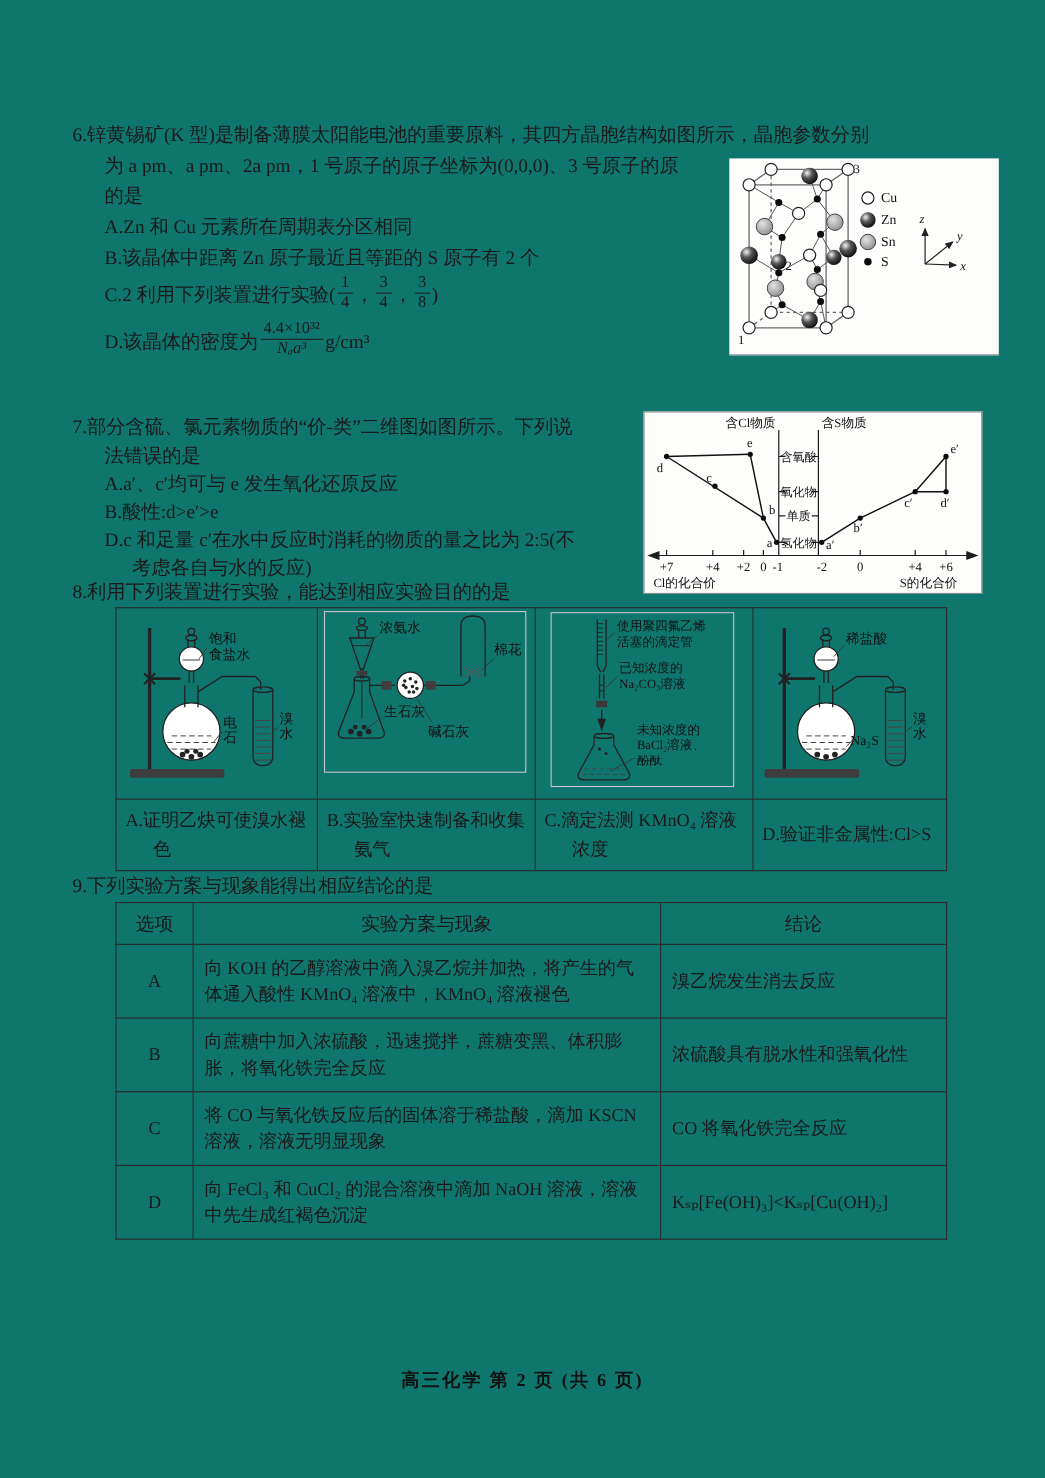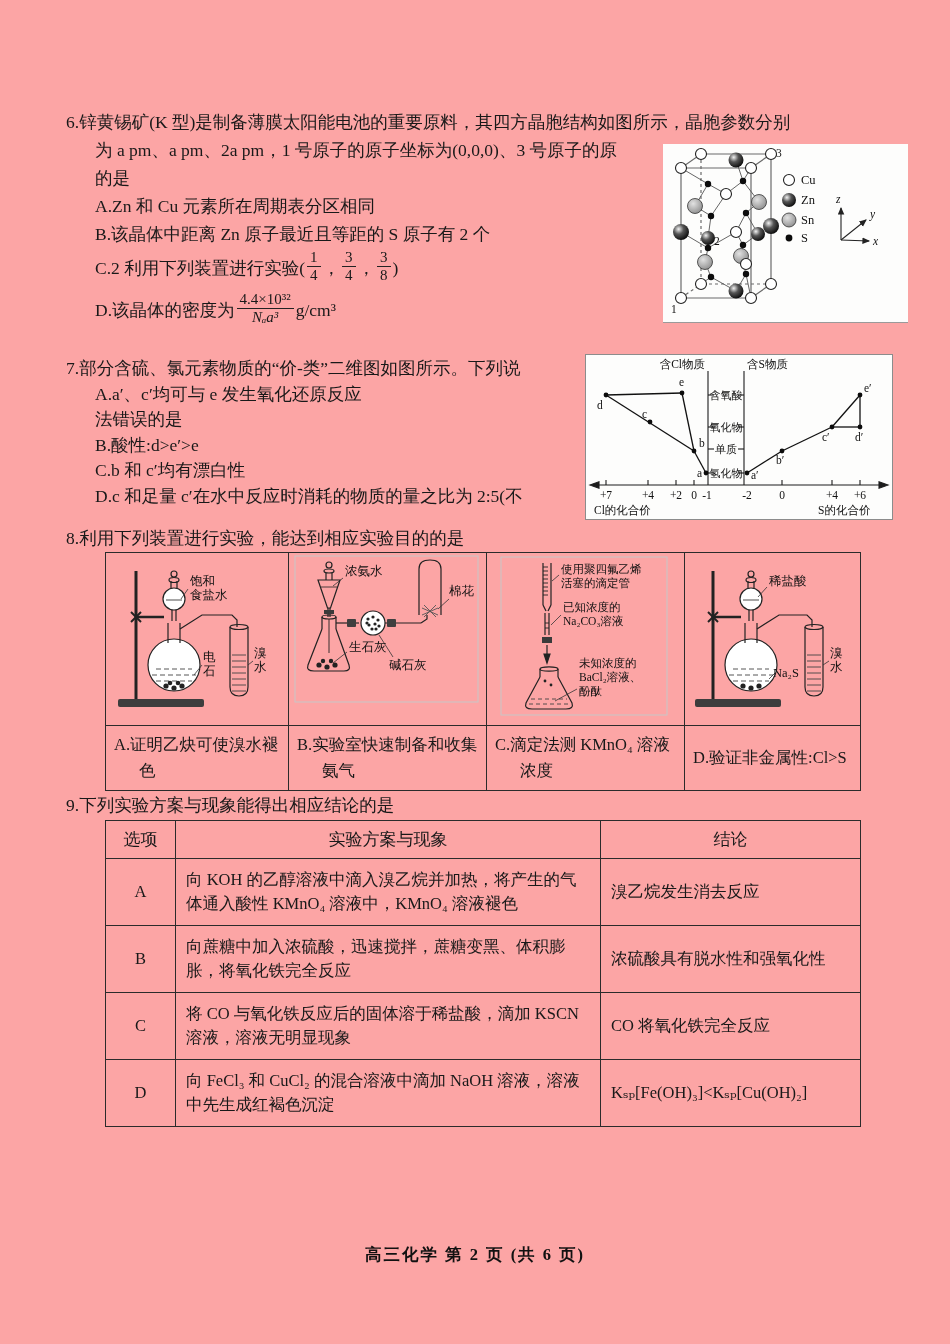--- a/index.html
+++ b/index.html
@@ -1,20 +1,20 @@
 <!DOCTYPE html>
 <html><head>
 <meta charset="utf-8">
 <style>
   html,body{margin:0;padding:0;}
-  .page{position:relative;width:950px;height:1344px;background:#fca5a5;
+  .page{position:relative;width:950px;height:1344px;background:#0f766e;
         font-family:"Liberation Serif","DejaVu Serif",serif;color:#191919;overflow:hidden;}
   .abs{position:absolute;}
   .qtext{font-size:17.5px;line-height:28px;}
-  .q7text{font-size:17.5px;line-height:25.5px;}
+  .q7text{font-size:17.5px;line-height:25.5px;margin-top:20px;}
   .indent{margin-left:29px;}
   
   .frac{display:inline-flex;flex-direction:column;align-items:center;vertical-align:middle;
         line-height:1.12;font-size:15px;margin:0 2px;transform:translateY(-2px);}
   .frac .num{border-bottom:1.3px solid #222;padding:0 3px;}
   .frac .den{padding:0 3px;}
   .ital{font-style:italic;}
   .fracline{display:flex;align-items:center;height:40px;}
   .fracline2{display:flex;align-items:center;height:44px;}
   
@@ -190,25 +190,25 @@
           <text x="173" y="59">z</text>
           <text x="207" y="74">y</text>
           <text x="210" y="101">x</text>
         </g>
       </svg>
     </div>
   </div>
 
   <div class="abs q7text" style="left:66px;top:356px;width:842px;">
     <div style="width:525px;">7.部分含硫、氯元素物质的“价-类”二维图如图所示。下列说</div>
+    <div class="indent">法错误的是</div>
     <div class="indent">A.a′、c′均可与 e 发生氧化还原反应</div>
-    <div class="indent">法错误的是</div>
     <div class="indent">B.酸性:d&gt;e′&gt;e</div>
-    <div class="indent">C.b 和 c′均有漂白性</div>
     <div class="indent">D.c 和足量 c′在水中反应时消耗的物质的量之比为 2:5(不</div>
+    <div style="margin-left:54px;">考虑各自与水的反应)</div>
 
     <div class="abs figbox fig7" style="left:519px;top:-2px;width:306px;height:164px;">
       <svg width="306" height="164" viewBox="0 0 306 164">
         <g stroke="#1d1d1d" stroke-width="1.1">
           <line x1="8" y1="130" x2="298" y2="130"></line>
           <path d="M4,130 L13,126.8 L13,133.2 Z" fill="#1d1d1d"></path>
           <path d="M302,130 L293,126.8 L293,133.2 Z" fill="#1d1d1d"></path>
           <line x1="122" y1="16" x2="122" y2="130"></line>
           <line x1="158" y1="16" x2="158" y2="130"></line>
 

